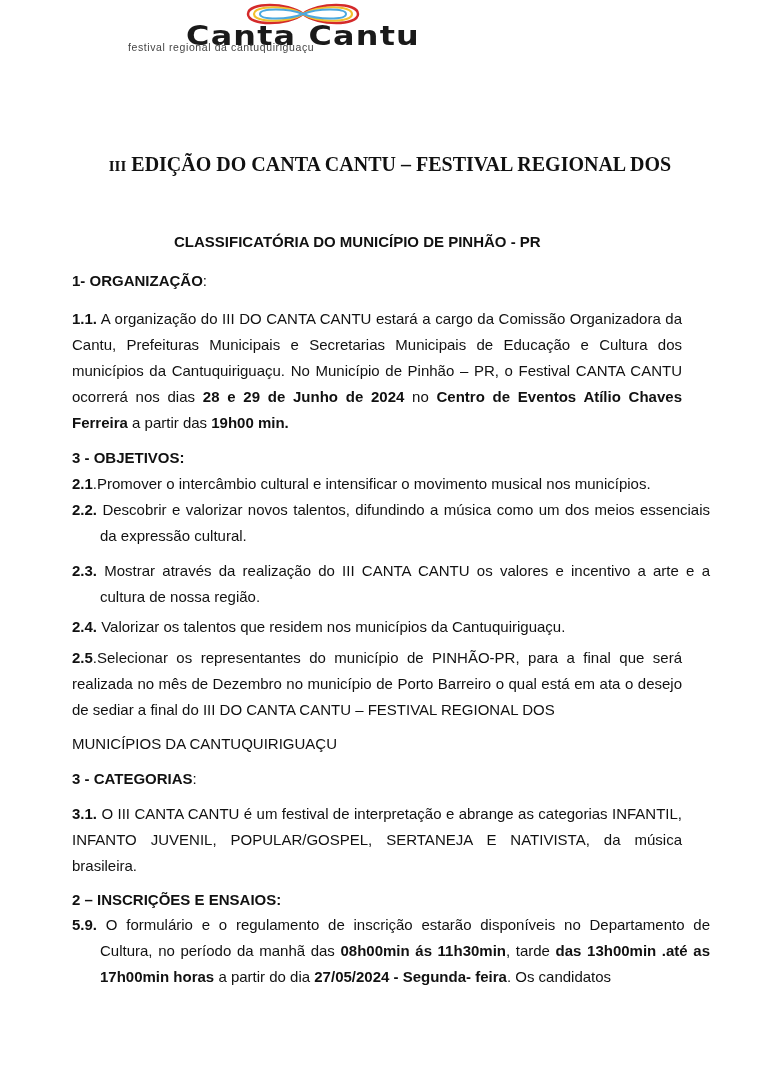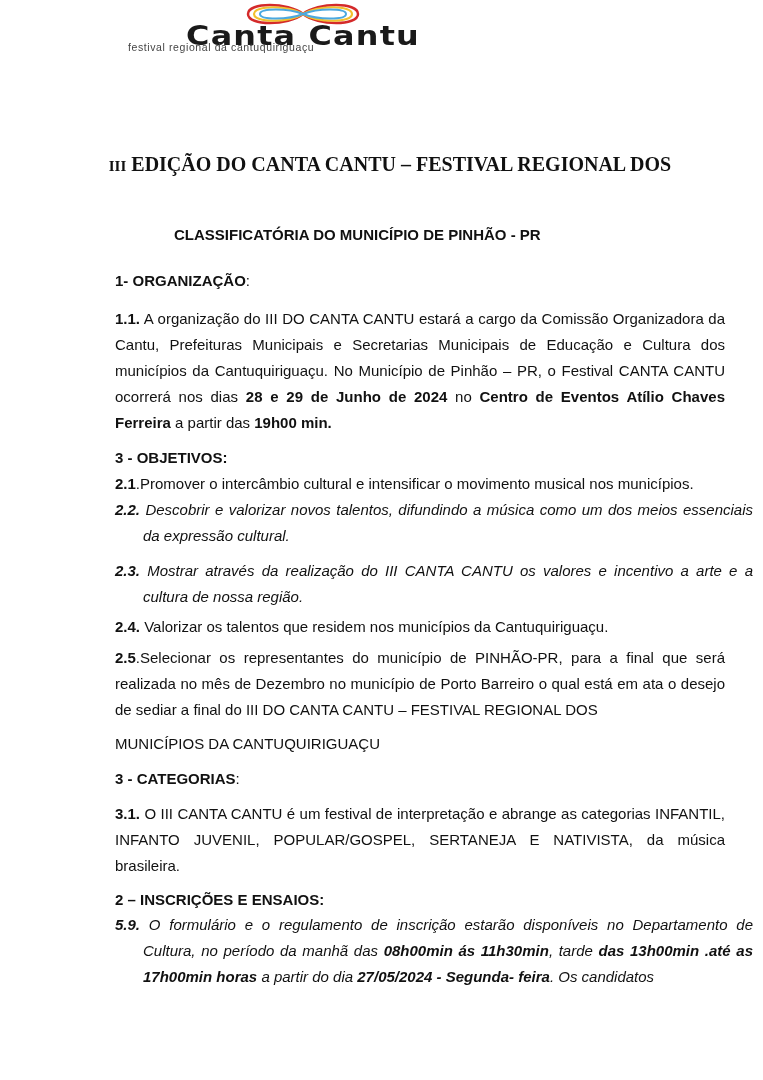--- a/index.html
+++ b/index.html
@@ -3,24 +3,24 @@
 <meta charset="utf-8">
 <style>
   html, body { margin: 0; padding: 0; background: #ffffff; }
   body { width: 763px; height: 1080px; position: relative; overflow: hidden; font-family: "Liberation Sans", sans-serif; color: #111; }
   .logo { position: absolute; left: 128px; top: 0; width: 350px; height: 50px; }
   .logo svg.loop { position: absolute; left: 100px; top: 0; }
   .logo-title { position: absolute; left: 0; top: 20px; width: 350px; text-align: center; font-family: "DejaVu Sans", sans-serif; font-weight: bold; font-size: 27px; letter-spacing: 1px; color: #1a1a1a; transform: scaleX(1.18); transform-origin: center; }
   .logo-sub { position: absolute; left: 0; top: 41px; width: 350px; text-align: left; font-size: 10.5px; color: #444; letter-spacing: 0.6px; }
   .title { position: absolute; left: 90px; width: 600px; top: 146px; text-align: center; font-family: "Liberation Serif", serif; font-weight: bold; font-size: 20px; line-height: 36px; color: #111; }
   .title .small { font-size: 15px; }
-  .subtitle { position: absolute; left: 174px; top: 226px; font-family: "Liberation Sans", sans-serif; font-weight: bold; font-size: 15px; color: #111; }
-  .block { position: absolute; left: 72px; width: 610px; font-size: 15px; line-height: 26px; text-align: justify; margin-left: 43px; }
+  .subtitle { position: absolute; left: 174px; top: 233px; font-family: "Liberation Sans", sans-serif; font-weight: bold; font-size: 15px; color: #111; }
+  .block { position: absolute; left: 72px; width: 610px; font-size: 15px; line-height: 26px; text-align: justify; }
   .block b { font-weight: bold; }
-  .hang { padding-left: 28px; text-indent: -28px; font-style: italic; }
+  .hang { padding-left: 28px; text-indent: -28px; }
 </style>
 </head>
 <body>
 
 <div class="logo">
   <svg class="loop" width="150" height="28" viewBox="0 0 150 28">
     <path d="M20 14 C 20 2, 60 2, 75 14 C 90 26, 130 26, 130 14 C 130 2, 90 2, 75 14 C 60 26, 20 26, 20 14 Z" fill="none" stroke="#d42a2a" stroke-width="2.5"></path>
     <path d="M26 14 C 26 5, 60 5, 75 14 C 90 23, 124 23, 124 14 C 124 5, 90 5, 75 14 C 60 23, 26 23, 26 14 Z" fill="none" stroke="#f2c12e" stroke-width="2.2"></path>
     <path d="M32 14 C 32 8, 60 8, 75 14 C 90 20, 118 20, 118 14 C 118 8, 90 8, 75 14 C 60 20, 32 20, 32 14 Z" fill="none" stroke="#4aa8e0" stroke-width="2"></path>
   </svg>

